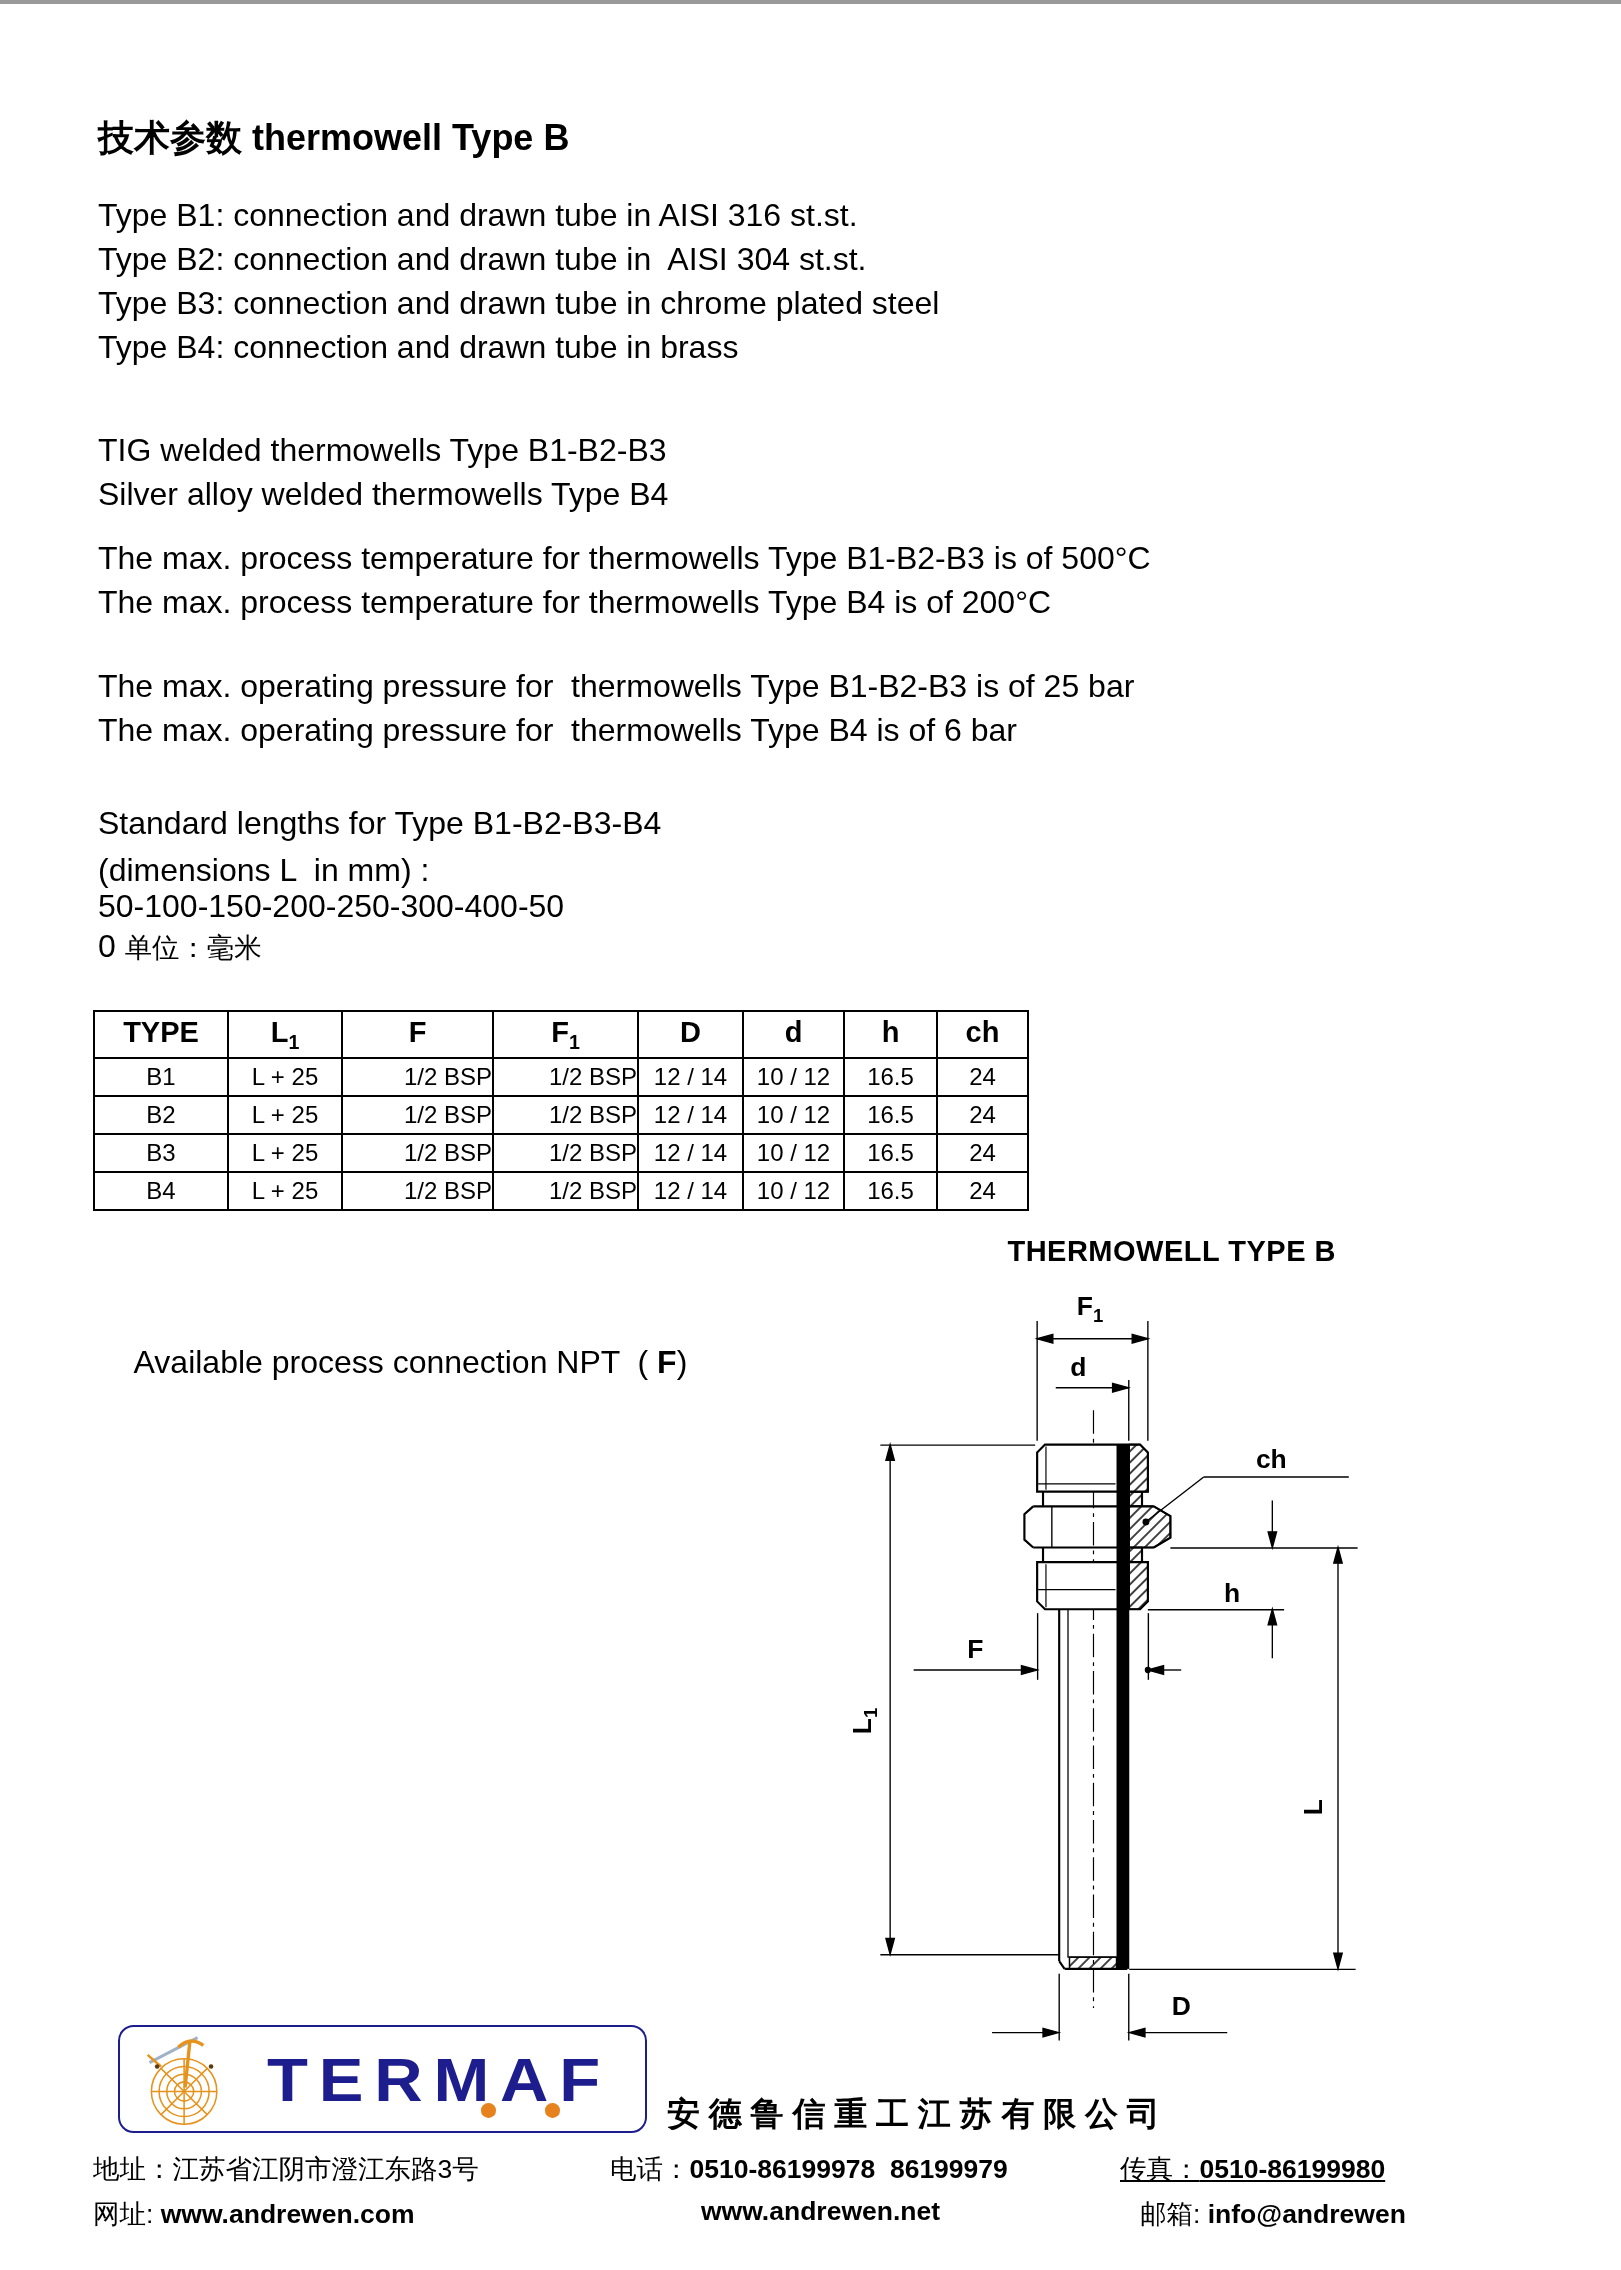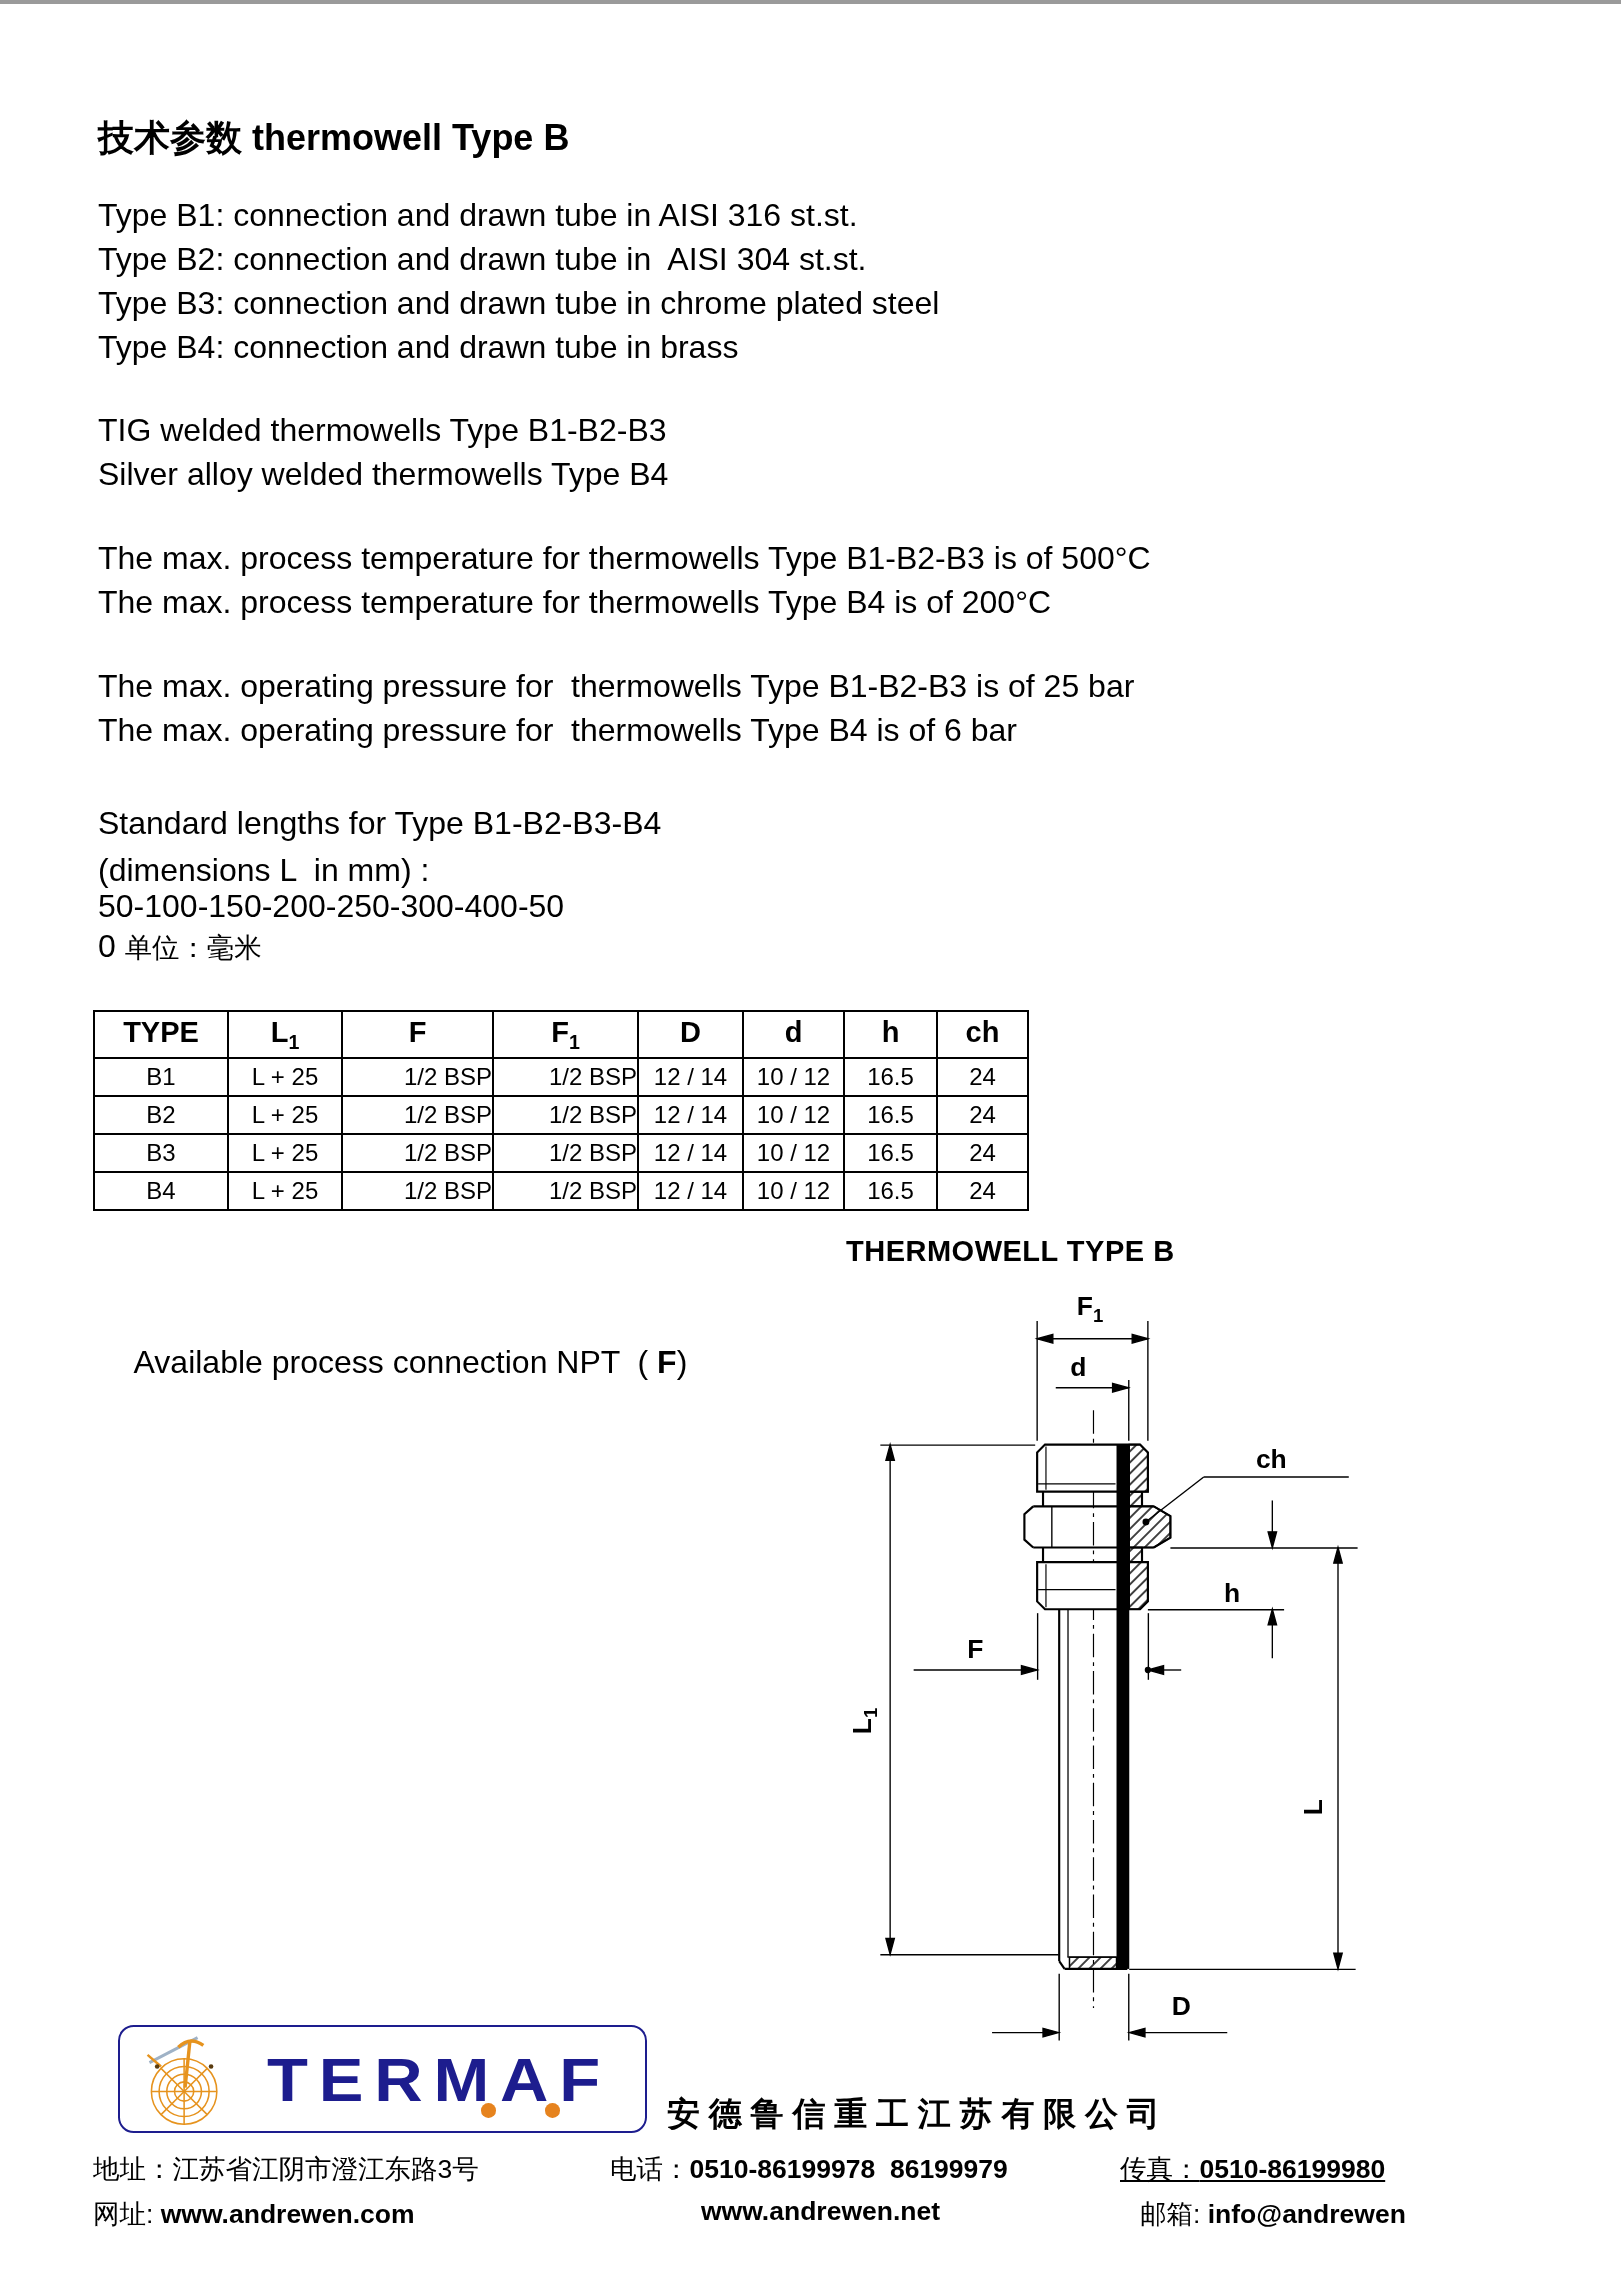--- a/index.html
+++ b/index.html
@@ -14,21 +14,21 @@
   .spec-table th,.spec-table td{border:2px solid #000;text-align:center;padding:0;overflow:hidden;}
   .spec-table th{height:45px;font-size:29px;font-weight:bold;}
   .spec-table td{height:36px;font-size:24px;font-weight:normal;}
   .spec-table th sub,{line-height:1;}
   .spec-table sub{font-size:19.6px;}
   tr.head th{border-bottom-width:2.9px;}
   tr.t3 td{border-top-width:2.9px;}
   .v3{border-left-width:2.9px !important;}
   td.al{text-align:right;padding-left:11px;}
   
-  .draw-title{font-size:29px;font-weight:bold;text-align:left;letter-spacing:0.5px;}
+  .draw-title{font-size:29px;font-weight:bold;text-align:right;letter-spacing:0.5px;}
   .dl{font-size:27px;font-weight:bold;font-family:"Liberation Sans",sans-serif;}
   .dsub{font-size:19px;font-weight:bold;}
   
   .logo-box{box-sizing:border-box;width:529px;height:108px;border:2.9px solid var(--logo_navy,#1d1d8e);
             border-radius:15.7px;display:flex;align-items:center;}
   .logo-word{font-size:67px;font-weight:900;color:var(--logo_navy,#1d1d8e);letter-spacing:10.8px;
              transform:scaleY(0.92);margin-left:27.4px;}
   .logo-dot{position:absolute;width:14.7px;height:14.7px;border-radius:50%;background:var(--logo_orange,#e6831e);}
   .company{font-size:33px;font-weight:600;letter-spacing:8.8px;white-space:nowrap;}
   .fl{font-size:26.5px;white-space:pre-wrap;}
@@ -41,21 +41,21 @@
 
   <div class="abs doc-title" style="left:98px;top:110px;">技术参数 thermowell Type B</div>
 
   <div class="abs" style="left:98px;top:189px;">
     <div class="bt">Type B1: connection and drawn tube in AISI 316 st.st.</div>
     <div class="bt">Type B2: connection and drawn tube in  AISI 304 st.st.</div>
     <div class="bt">Type B3: connection and drawn tube in chrome plated steel</div>
     <div class="bt">Type B4: connection and drawn tube in brass</div>
   </div>
 
-  <div class="abs" style="left:98px;top:404px;">
+  <div class="abs" style="left:98px;top:424px;">
     <div class="bt">TIG welded thermowells Type B1-B2-B3</div>
     <div class="bt">Silver alloy welded thermowells Type B4</div>
   </div>
 
   <div class="abs" style="left:98px;top:532px;">
     <div class="bt">The max. process temperature for thermowells Type B1-B2-B3 is of 500°C</div>
     <div class="bt">The max. process temperature for thermowells Type B4 is of 200°C</div>
   </div>
 
   <div class="abs" style="left:98px;top:660px;">

